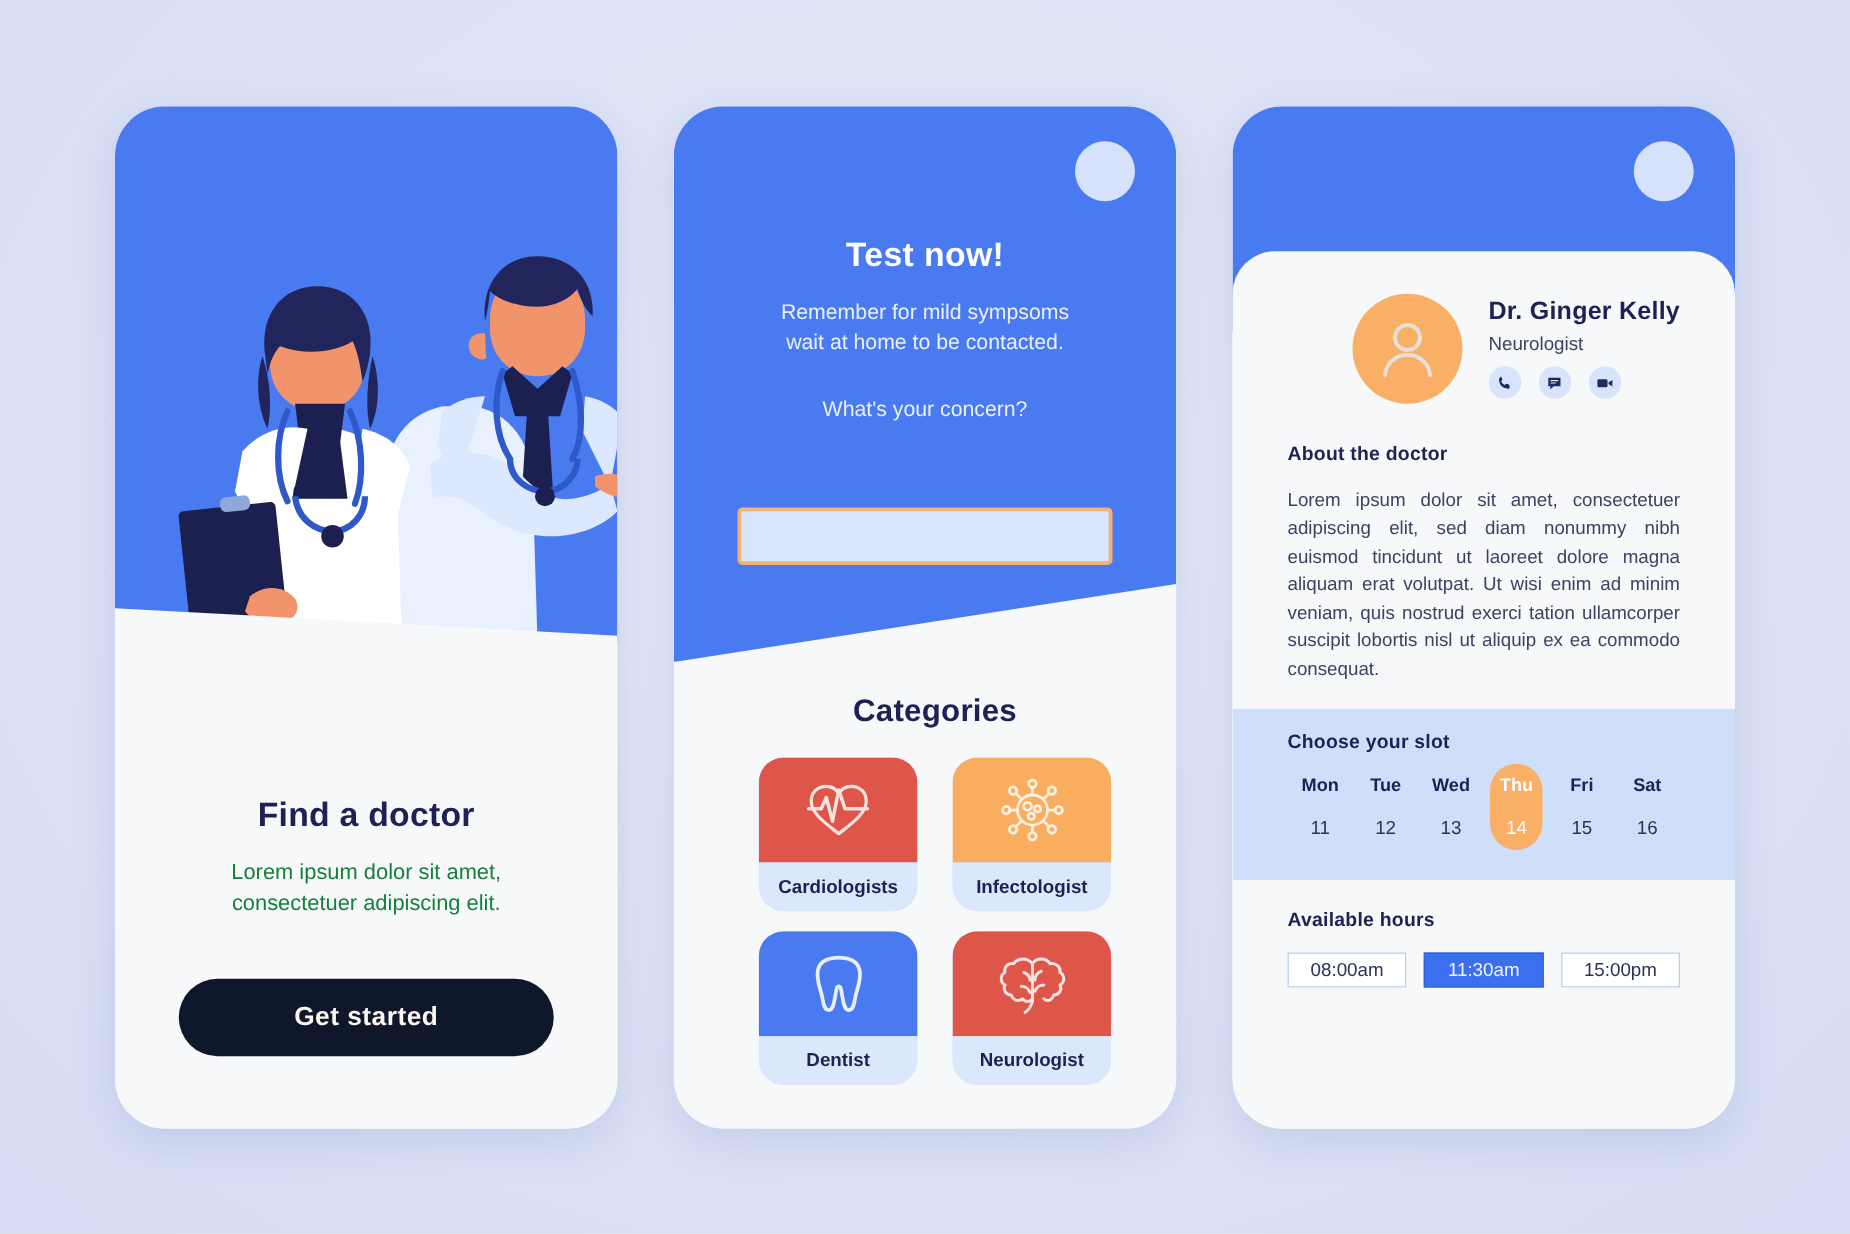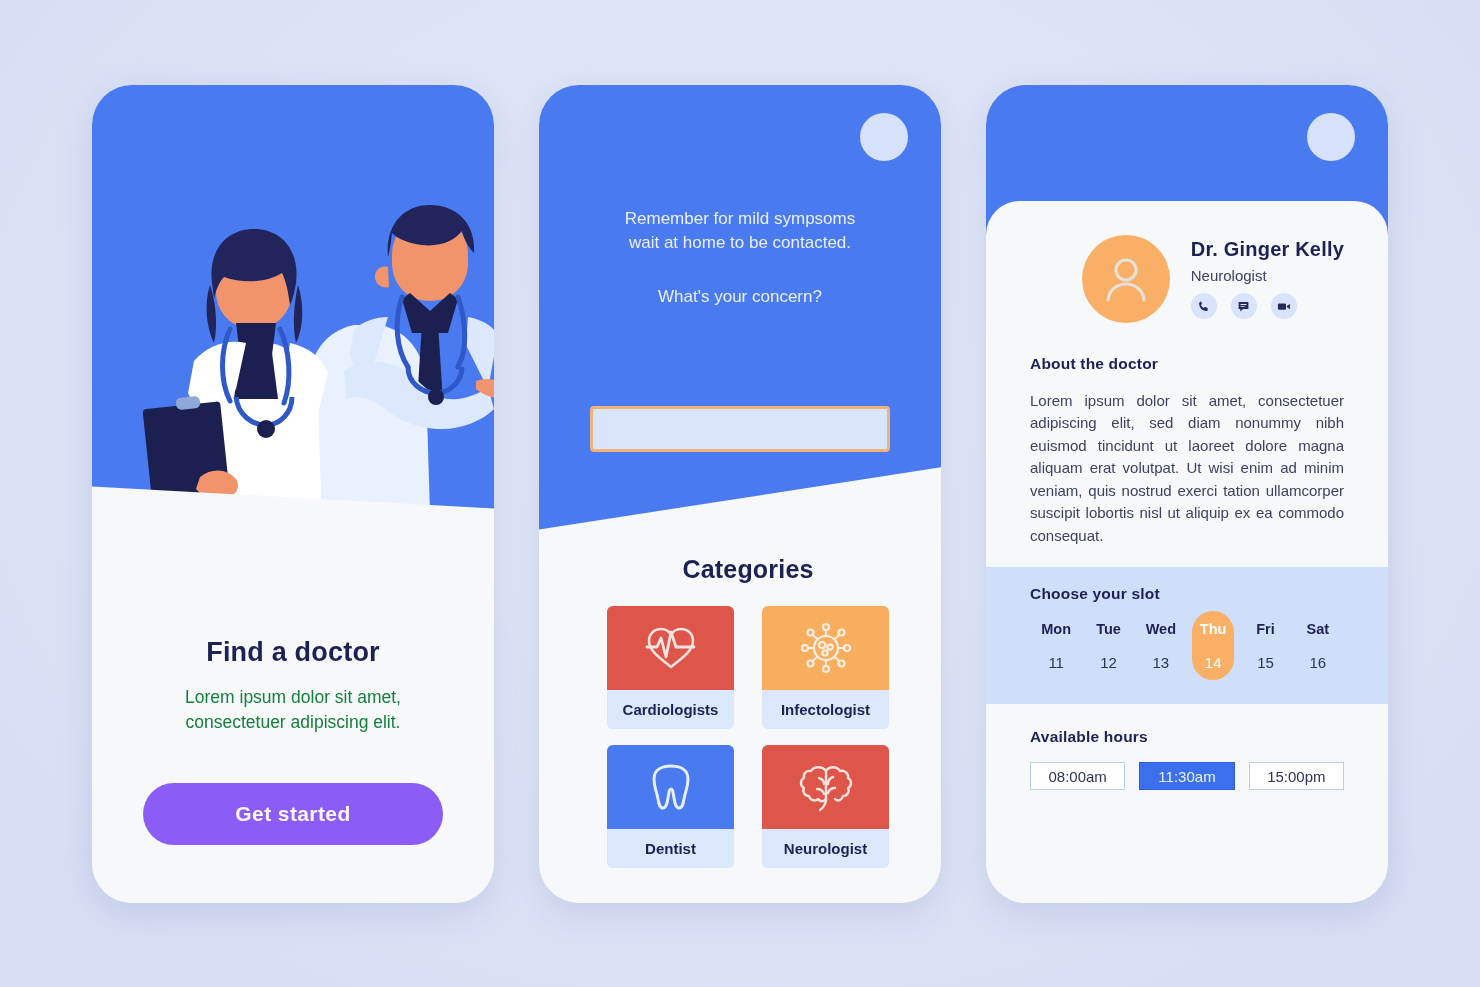--- a/index.html
+++ b/index.html
@@ -72,21 +72,21 @@
     color: #15803d;
     font-weight: 300;
   }
   .cta {
     display: block;
     margin: 48px auto 0;
     width: 300px;
     height: 62px;
     border: none;
     border-radius: 32px;
-    background: #8b5cf6;
+    background: #0f172a;
     color: #fdf5f2;
     font-family: inherit;
     font-size: 21px;
     font-weight: 600;
     letter-spacing: 0.4px;
     cursor: pointer;
   }
 
   
   .p2-top {
@@ -148,21 +148,21 @@
     color: #1d2153;
     letter-spacing: 0.2px;
   }
   .cat-grid {
     margin-top: 22px;
     display: grid;
     grid-template-columns: 1fr 1fr;
     gap: 16px 28px;
   }
   .cat-card {
-    border-radius: 6px;
+    border-radius: 20px;
     overflow: hidden;
     cursor: pointer;
     background: #dbe7fb;
   }
   .cat-ico {
     height: 84px;
     display: flex;
     align-items: center;
     justify-content: center;
   }
@@ -373,20 +373,21 @@
       </div>
       <button class="cta">Get started</button>
     </div>
   </div>
 
   <div class="phone">
     <div class="p2-top"></div>
     <div class="dot-circle"></div>
 
     <div class="p2-head">
+      <div class="p2-title">Test now!</div>
       <div class="p2-p">
         <div>Remember for mild sympsoms</div>
         <div>wait at home to be contacted.</div>
       </div>
       <div class="p2-p second">
         <div>What's your concern?</div>
       </div>
     </div>
 
     <input class="p2-input" type="text" value="" placeholder="" style="">

